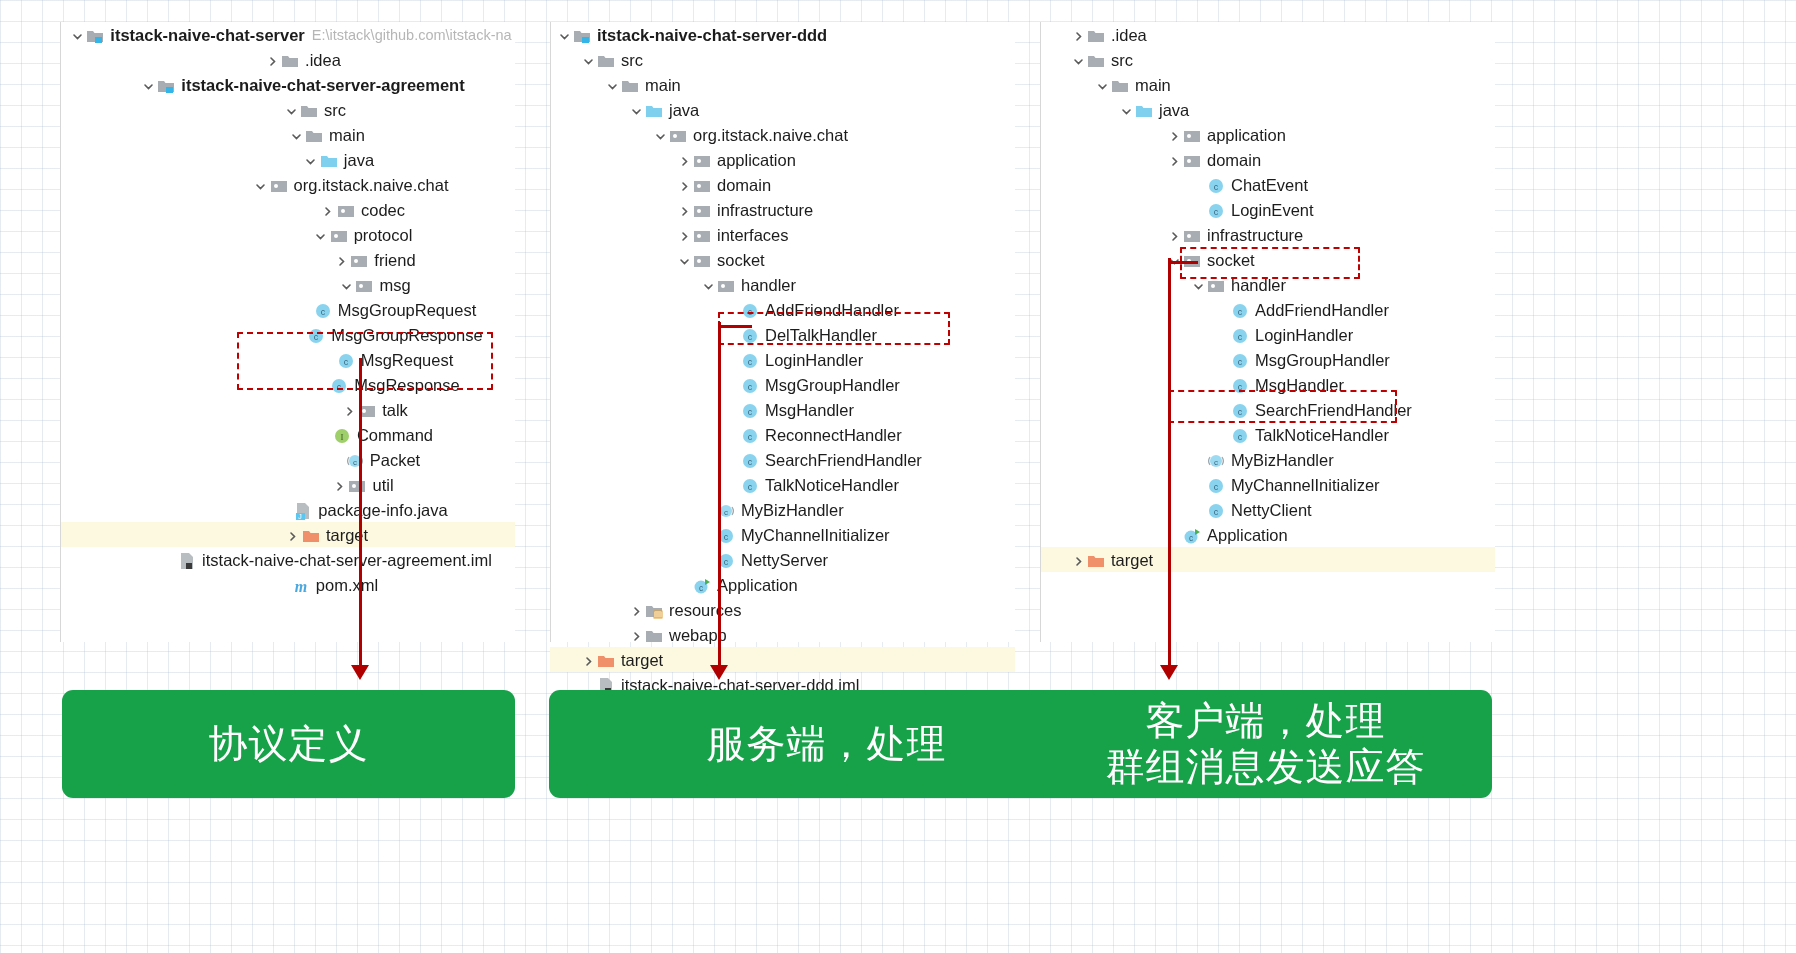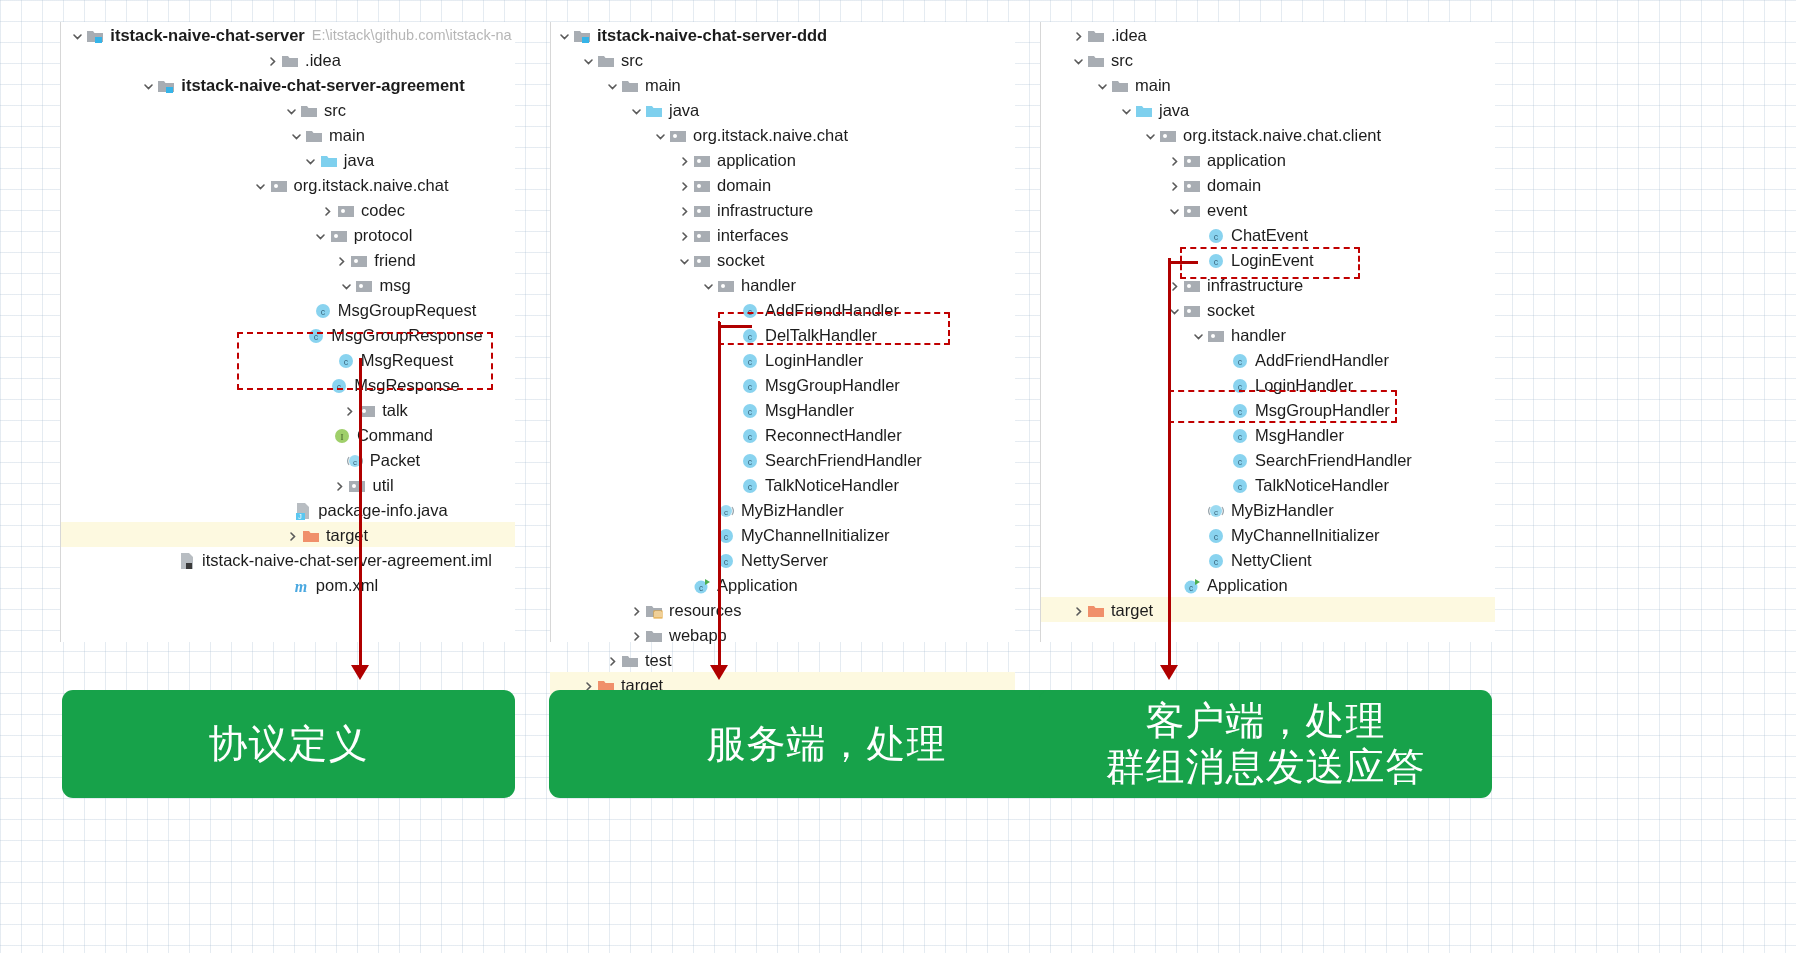--- a/index.html
+++ b/index.html
@@ -282,25 +282,20 @@
         </svg></span><span class="ico"><svg width="20" height="20" viewBox="0 0 20 20">
         <path d="M2 5h6l1.5 2H18v9H2z" fill="#a8adb3"></path>
         <rect x="10" y="10" width="8" height="7" fill="#fff" stroke="#e0a030"></rect>
         <path d="M11 12h6M11 14h6M11 16h6" stroke="#e0a030" stroke-width="1"></path>
         </svg></span><span class="txt">resources</span></div>
     <div class="row"><span style="display: inline-block; width: 78px;"></span><span class="arrowcell"><svg width="11" height="11" viewBox="0 0 11 11">
           <path d="M4 2l3.5 3.5L4 9" stroke="#5a5a5a" stroke-width="1.6" fill="none" stroke-linecap="round"></path>
         </svg></span><span class="ico"><svg width="20" height="20" viewBox="0 0 20 20">
         <path d="M2 5h6l1.5 2H18v9H2z" fill="#a8adb3"></path>
         </svg></span><span class="txt">webapp</span></div>
-    <div class="row"><span style="display: inline-block; width: 54px;"></span><span class="arrowcell"><svg width="11" height="11" viewBox="0 0 11 11">
-          <path d="M4 2l3.5 3.5L4 9" stroke="#5a5a5a" stroke-width="1.6" fill="none" stroke-linecap="round"></path>
-        </svg></span><span class="ico"><svg width="20" height="20" viewBox="0 0 20 20">
-        <path d="M2 5h6l1.5 2H18v9H2z" fill="#a8adb3"></path>
-        </svg></span><span class="txt">test</span></div>
     <div class="row hl"><span style="display: inline-block; width: 30px;"></span><span class="arrowcell"><svg width="11" height="11" viewBox="0 0 11 11">
           <path d="M4 2l3.5 3.5L4 9" stroke="#5a5a5a" stroke-width="1.6" fill="none" stroke-linecap="round"></path>
         </svg></span><span class="ico"><svg width="20" height="20" viewBox="0 0 20 20">
         <path d="M2 5h6l1.5 2H18v9H2z" fill="#f0906b"></path>
         </svg></span><span class="txt">target</span></div>
     <div class="row"><span style="display: inline-block; width: 30px;"></span><span class="arrowcell"></span><span class="ico"><svg width="20" height="20" viewBox="0 0 20 20">
         <path d="M4 2h8l4 4v12H4z" fill="#b8bdc2"></path>
         <rect x="9" y="12" width="6" height="6" fill="#3a3a3a"></rect>
         </svg></span><span class="txt">itstack-naive-chat-server-ddd.iml</span></div>
     <div class="row"><span style="display: inline-block; width: 30px;"></span><span class="arrowcell"></span><span class="ico"><svg width="20" height="20" viewBox="0 0 20 20">
@@ -322,44 +317,32 @@
     <div class="row"><span style="display: inline-block; width: 54px;"></span><span class="arrowcell"><svg width="11" height="11" viewBox="0 0 11 11">
           <path d="M2 4l3.5 3.5L9 4" stroke="#5a5a5a" stroke-width="1.6" fill="none" stroke-linecap="round"></path>
         </svg></span><span class="ico"><svg width="20" height="20" viewBox="0 0 20 20">
         <path d="M2 5h6l1.5 2H18v9H2z" fill="#a8adb3"></path>
         </svg></span><span class="txt">main</span></div>
     <div class="row"><span style="display: inline-block; width: 78px;"></span><span class="arrowcell"><svg width="11" height="11" viewBox="0 0 11 11">
           <path d="M2 4l3.5 3.5L9 4" stroke="#5a5a5a" stroke-width="1.6" fill="none" stroke-linecap="round"></path>
         </svg></span><span class="ico"><svg width="20" height="20" viewBox="0 0 20 20">
         <path d="M2 5h6l1.5 2H18v9H2z" fill="#7ed0ee"></path>
         </svg></span><span class="txt">java</span></div>
-    <div class="row"><span style="display: inline-block; width: 102px;"></span><span class="arrowcell"><svg width="11" height="11" viewBox="0 0 11 11">
-          <path d="M2 4l3.5 3.5L9 4" stroke="#5a5a5a" stroke-width="1.6" fill="none" stroke-linecap="round"></path>
-        </svg></span><span class="ico"><svg width="20" height="20" viewBox="0 0 20 20">
-        <path d="M2 5h16v11H2z" fill="#a8adb3"></path>
-        <circle cx="7" cy="10" r="2" fill="#fff"></circle>
-        </svg></span><span class="txt">org.itstack.naive.chat.client</span></div>
     <div class="row"><span style="display: inline-block; width: 126px;"></span><span class="arrowcell"><svg width="11" height="11" viewBox="0 0 11 11">
           <path d="M4 2l3.5 3.5L4 9" stroke="#5a5a5a" stroke-width="1.6" fill="none" stroke-linecap="round"></path>
         </svg></span><span class="ico"><svg width="20" height="20" viewBox="0 0 20 20">
         <path d="M2 5h16v11H2z" fill="#a8adb3"></path>
         <circle cx="7" cy="10" r="2" fill="#fff"></circle>
         </svg></span><span class="txt">application</span></div>
     <div class="row"><span style="display: inline-block; width: 126px;"></span><span class="arrowcell"><svg width="11" height="11" viewBox="0 0 11 11">
           <path d="M4 2l3.5 3.5L4 9" stroke="#5a5a5a" stroke-width="1.6" fill="none" stroke-linecap="round"></path>
         </svg></span><span class="ico"><svg width="20" height="20" viewBox="0 0 20 20">
         <path d="M2 5h16v11H2z" fill="#a8adb3"></path>
         <circle cx="7" cy="10" r="2" fill="#fff"></circle>
         </svg></span><span class="txt">domain</span></div>
-    <div class="row"><span style="display: inline-block; width: 126px;"></span><span class="arrowcell"><svg width="11" height="11" viewBox="0 0 11 11">
-          <path d="M2 4l3.5 3.5L9 4" stroke="#5a5a5a" stroke-width="1.6" fill="none" stroke-linecap="round"></path>
-        </svg></span><span class="ico"><svg width="20" height="20" viewBox="0 0 20 20">
-        <path d="M2 5h16v11H2z" fill="#a8adb3"></path>
-        <circle cx="7" cy="10" r="2" fill="#fff"></circle>
-        </svg></span><span class="txt">event</span></div>
     <div class="row"><span style="display: inline-block; width: 150px;"></span><span class="arrowcell"></span><span class="ico"><svg width="20" height="20" viewBox="0 0 20 20">
         <circle cx="10" cy="10" r="7" fill="#89d3ef"></circle>
         <text x="10" y="14" font-size="9" text-anchor="middle" fill="#3a6a80" font-family="sans-serif">c</text>
         </svg></span><span class="txt">ChatEvent</span></div>
     <div class="row"><span style="display: inline-block; width: 150px;"></span><span class="arrowcell"></span><span class="ico"><svg width="20" height="20" viewBox="0 0 20 20">
         <circle cx="10" cy="10" r="7" fill="#89d3ef"></circle>
         <text x="10" y="14" font-size="9" text-anchor="middle" fill="#3a6a80" font-family="sans-serif">c</text>
         </svg></span><span class="txt">LoginEvent</span></div>
     <div class="row"><span style="display: inline-block; width: 126px;"></span><span class="arrowcell"><svg width="11" height="11" viewBox="0 0 11 11">
           <path d="M4 2l3.5 3.5L4 9" stroke="#5a5a5a" stroke-width="1.6" fill="none" stroke-linecap="round"></path>

